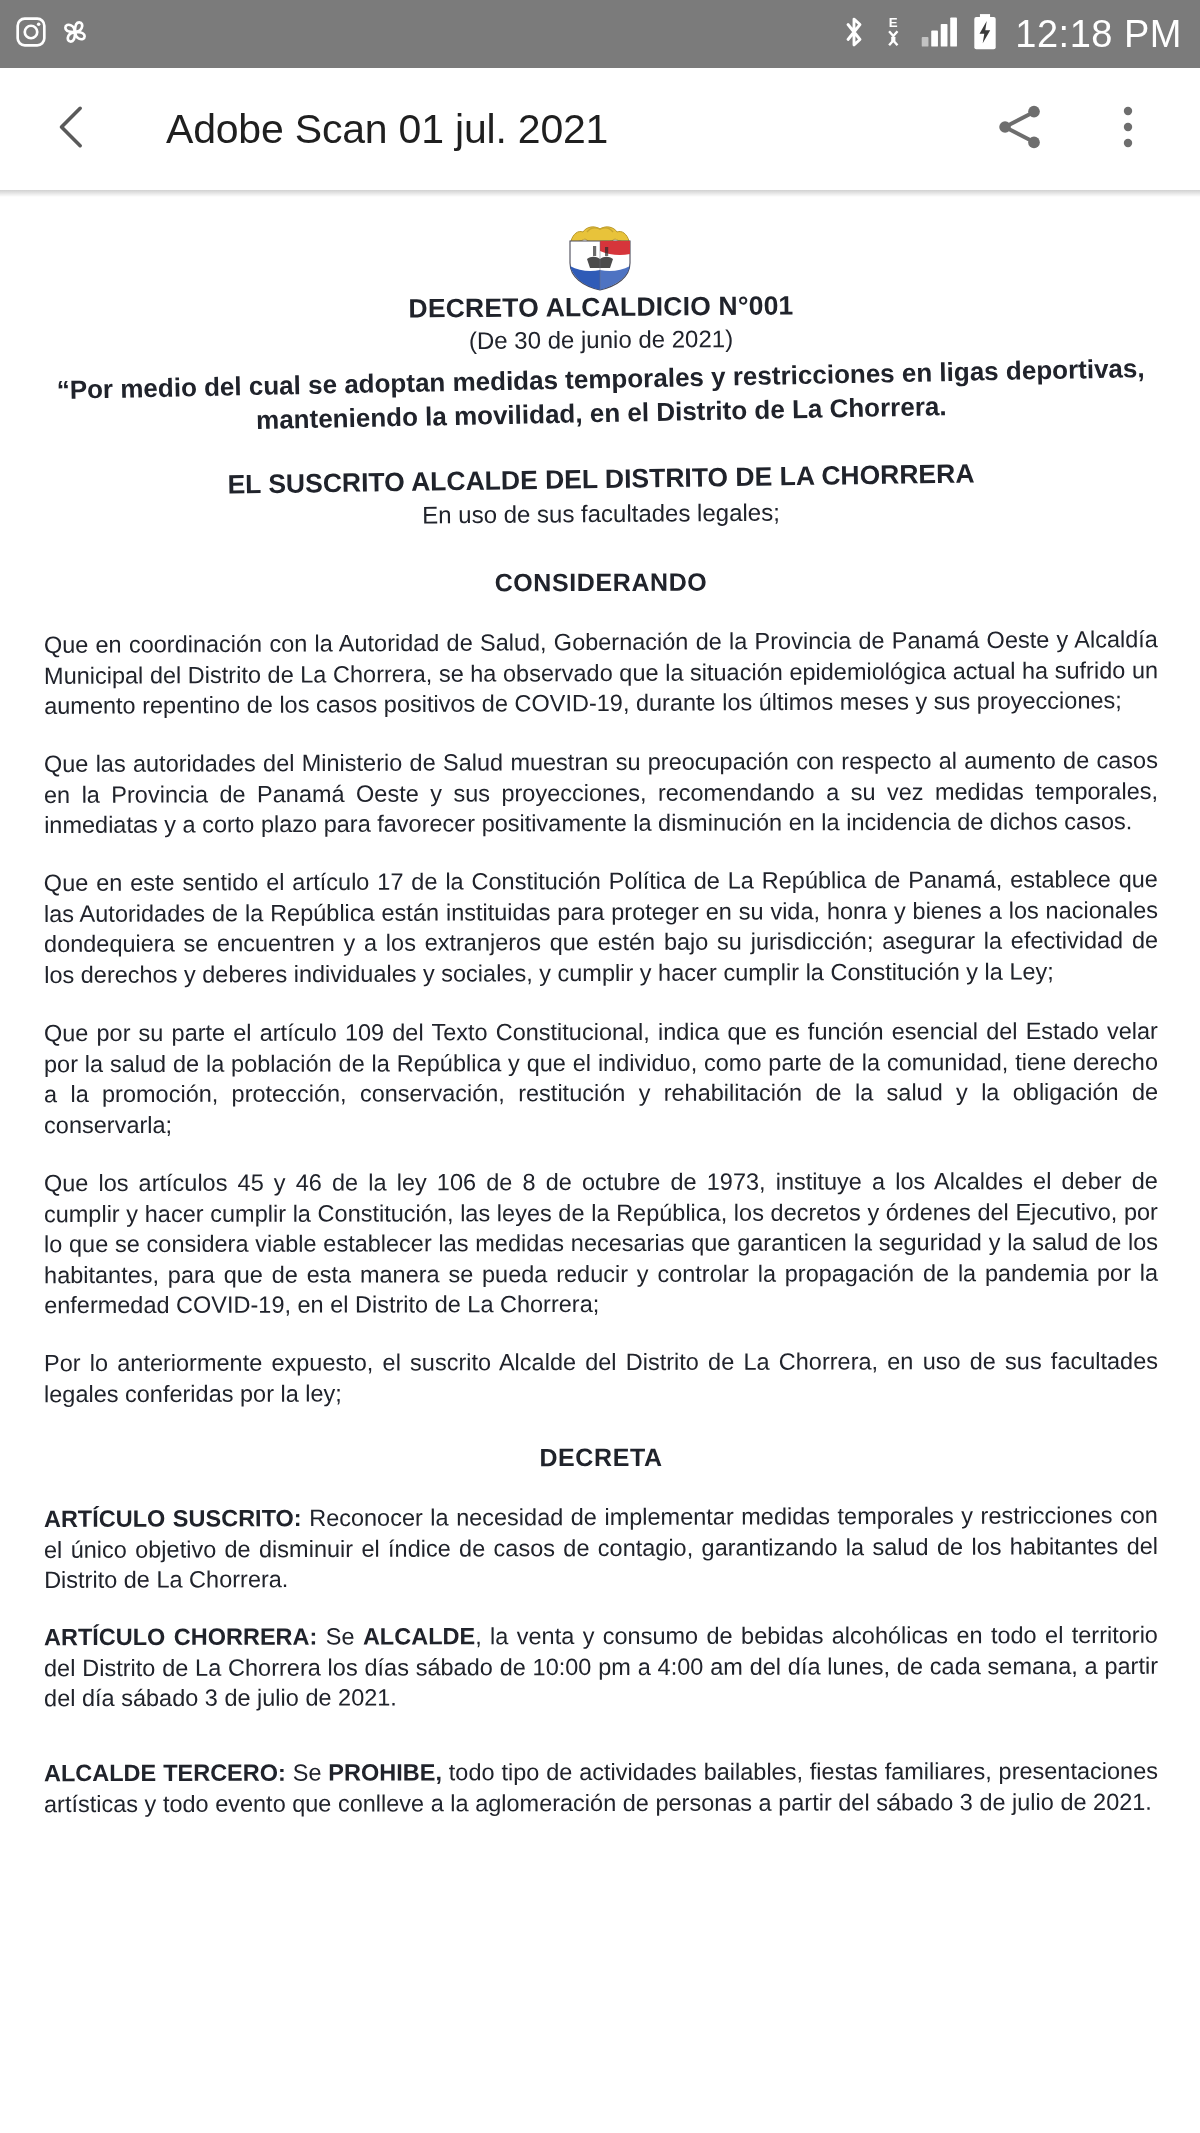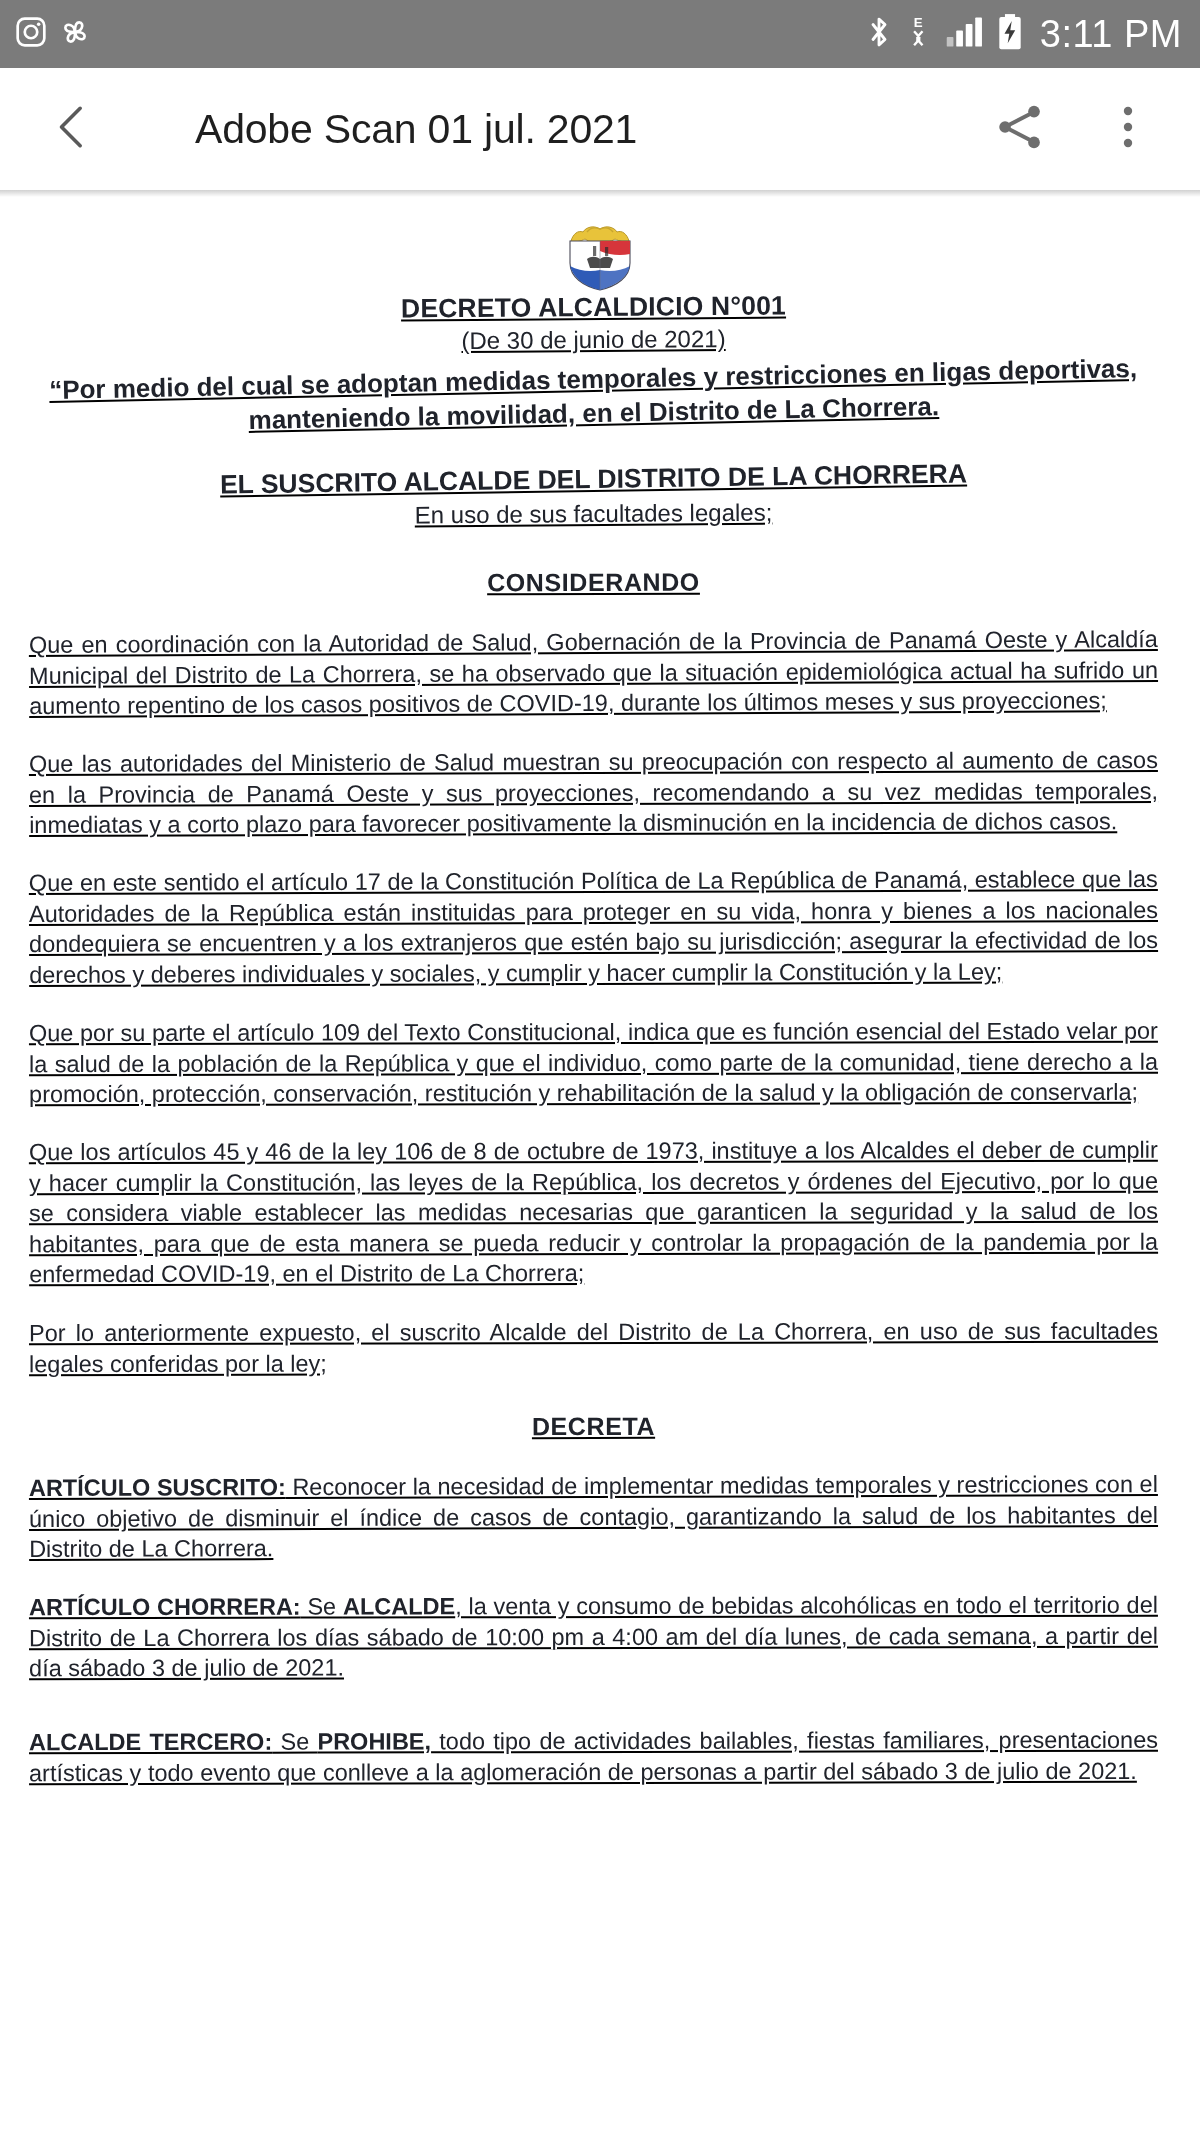--- a/index.html
+++ b/index.html
@@ -43,21 +43,21 @@
   }
   .back-btn {
     width: 84px; height: 84px;
     display: flex; align-items: center; justify-content: center;
     flex: 0 0 auto;
   }
   .app-title {
     font-size: 41px;
     color: #1f1f1f;
     font-weight: 400;
-    margin-left: 81px;
+    margin-left: 52px;
     white-space: nowrap;
     letter-spacing: -0.2px;
   }
   .app-actions {
     margin-left: auto;
     display: flex;
     align-items: center;
     gap: 36px;
   }
   .icon-btn {
@@ -94,22 +94,21 @@
   }
 
   
   .scan {
     color: #20232b;
     -webkit-font-smoothing: antialiased;
   }
   .center { text-align: center; }
 
   .doc-inner {
-    padding: 0 40px 0 27px;
-    text-decoration: underline;
+    padding: 0 40px 0 42px;
   }
 
   .t-decreto {
     font-size: 26.5px;
     font-weight: bold;
     letter-spacing: 0.2px;
     line-height: 1.12;
   }
   .t-fecha {
     font-size: 24px;
@@ -210,21 +209,21 @@
         <rect x="20" y="1" width="4.6" height="20" rx="0.6"></rect>
       </svg>
     </span>
     <span class="sb-icon">
       <svg width="26" height="38" viewBox="0 0 18 26">
         <rect x="5.5" y="0.6" width="7" height="2.2" fill="#ffffff"></rect>
         <rect x="1.6" y="2.6" width="14.8" height="22.4" rx="1.4" fill="#ffffff"></rect>
         <path d="M10.2 5.4L5.2 14.2h3.3l-1.1 6.6 5.2-9h-3.4z" fill="#3b3b3b"></path>
       </svg>
     </span>
-    <span class="status-time">3:11 PM</span>
+    <span class="status-time">12:18 PM</span>
   </div>
 </div>
 
 <div class="app-bar">
   <div class="back-btn">
     <span>
       <svg width="56" height="56" viewBox="0 0 24 24" fill="none" stroke="#5a5a5a" stroke-width="1.55" stroke-linecap="round" stroke-linejoin="round">
         <polyline points="15.5,4 7.5,12 15.5,20"></polyline>
       </svg>
     </span>

